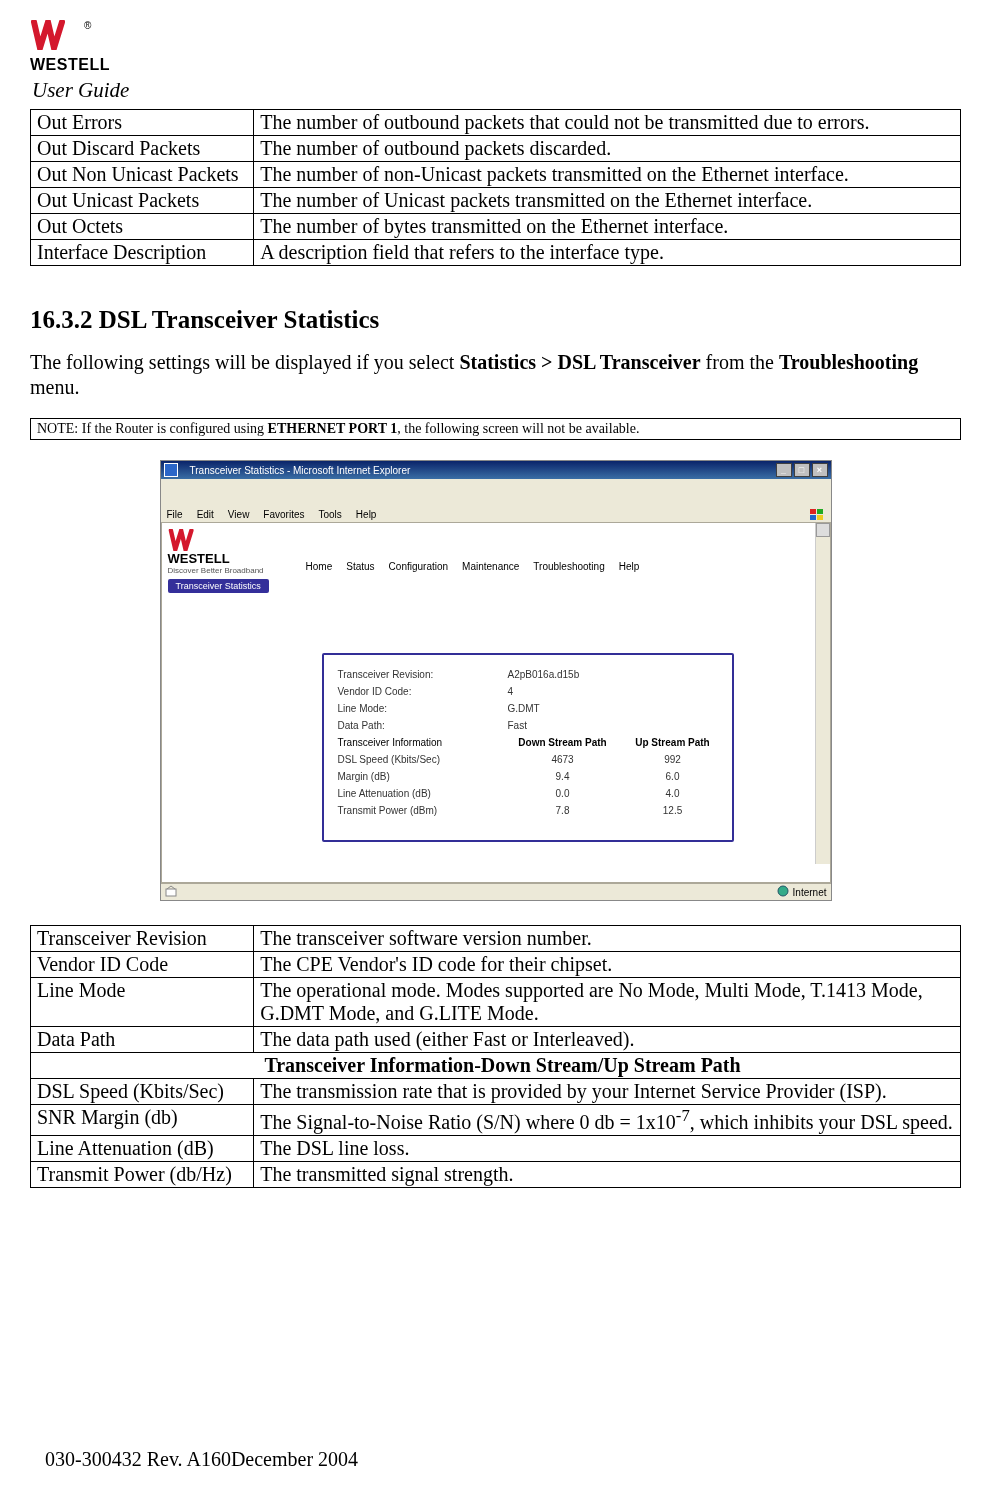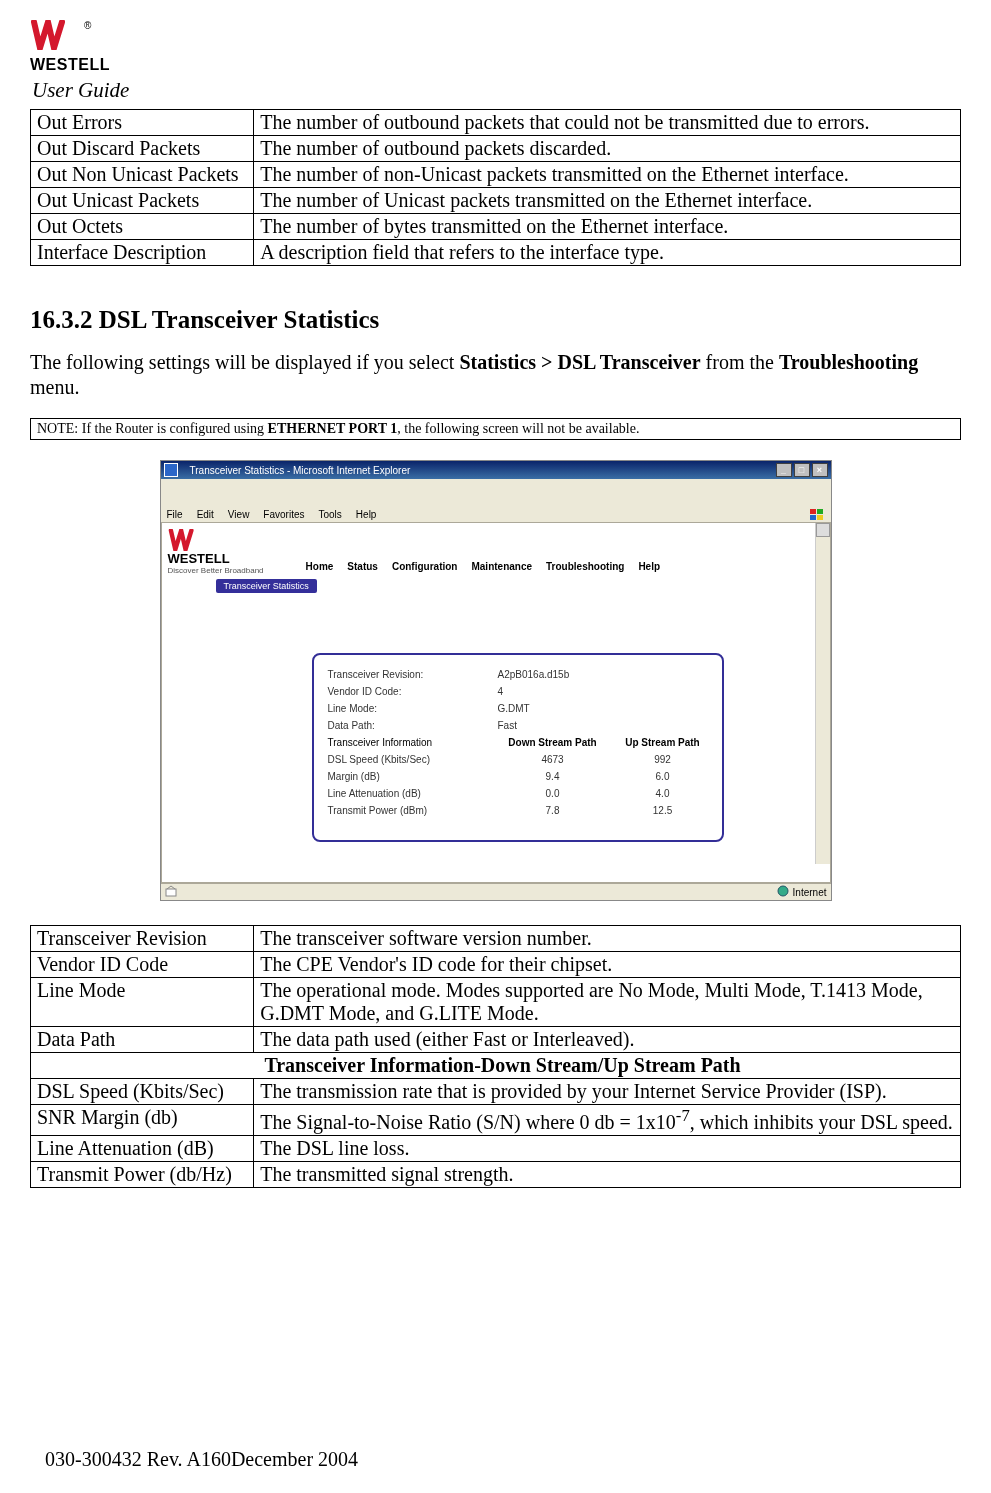--- a/index.html
+++ b/index.html
@@ -110,31 +110,31 @@
     box-sizing: border-box;
   }
   .sf-content .scroll-right {
     position:absolute; right:0; top:0; bottom:18px; width:14px; background:#ece9d8; border-left:1px solid #ccc;
   }
   .sf-content .scroll-right .arrow { width:100%; height:14px; background:#ddd; border:1px solid #999; box-sizing:border-box;}
   .brand-row { display:flex; align-items:flex-end; gap:18px; margin-bottom:4px;}
   .brand-row .w-logo { display:flex; flex-direction:column; }
   .brand-row .tag { font-size:8px; color:#555; font-family:Arial,sans-serif; }
   .brand-row .w-word { font-weight:700; font-family:Arial,sans-serif; font-size:13px; }
-  .tabs { display:flex; gap:14px; font-size:10px; font-weight:700; color:#000; margin-bottom:3px;padding-left:24px;}
+  .tabs { display:flex; gap:14px; font-size:10px; font-weight:400; color:#000; margin-bottom:3px;padding-left:24px;}
   .submenu-tab {
-    display:inline-block; background:#342f9a; color:#fff; font-size:9px; padding:2px 8px; border-radius:2px; font-family:Arial,sans-serif;margin-left:48px;
+    display:inline-block; background:#342f9a; color:#fff; font-size:9px; padding:2px 8px; border-radius:2px; font-family:Arial,sans-serif;
   }
   .stats-card {
     position:absolute;
-    left: 150px;
+    left: 160px;
     top: 130px;
     width: 380px;
     border: 2px solid #332e97;
-    border-radius: 8px;
+    border-radius: 2px;
     background: #fff;
     padding: 14px 14px 18px 14px;
     font-family: Verdana, Arial, sans-serif;
     font-size: 10px;
     color: #333;
   }
   .stats-card .row { display:flex; gap:10px; margin-bottom:6px;}
   .stats-card .lbl { width:160px; }
   .stats-card .lbl-b { width:160px; font-weight:400; color:#000;}
   .stats-card .col-d { width:110px; text-align:center;}

